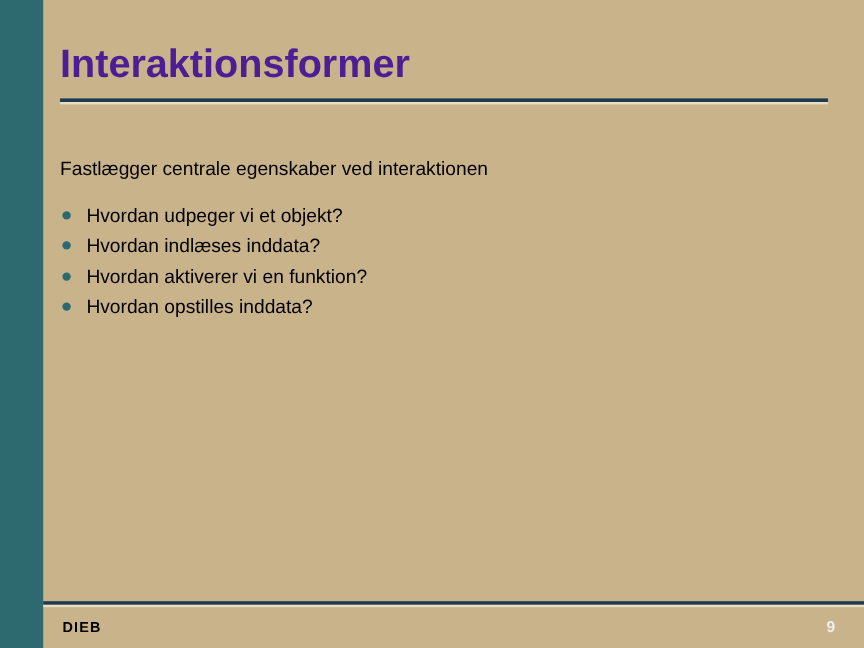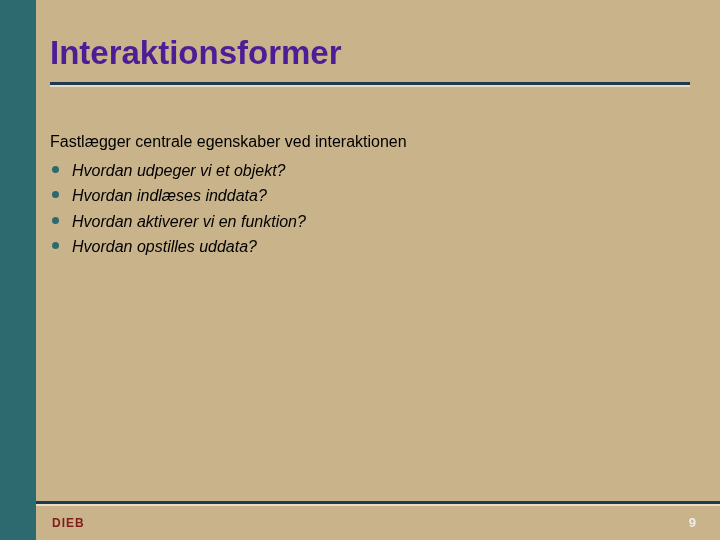--- a/index.html
+++ b/index.html
@@ -32,44 +32,43 @@
   }
   .title-rule-light{
     border:0;border-top:2px solid #e8ddc3;margin:0;
   }
   .body-block{
     position:absolute;
     left:50px;top:130px;right:30px;
     font-size:16px;
     line-height:1.45;
   }
-  .intro{margin:0 0 6px 0}
+  .intro{margin:0 0 16px 0}
   ul.bullets{
     list-style:none;margin:0;padding:0;
   }
   ul.bullets li{
     position:relative;
     padding-left:22px;
     margin:2px 0;
-    font-style:italic;
   }
   ul.bullets li .dot{
     position:absolute;left:2px;top:7px;
     width:7px;height:7px;border-radius:50%;
     background:#2d6a6f;
   }
   .footer-rule{
     position:absolute;left:36px;right:0;bottom:34px;
   }
   .footer-rule .r1{border:0;border-top:3px solid #1d3a4f;margin:0}
   .footer-rule .r2{border:0;border-top:2px solid #e8ddc3;margin:0}
   .footer-left{
     position:absolute;left:52px;bottom:10px;
     font-size:12px;font-weight:bold;letter-spacing:1px;
-    color:#7f1d1d;
+    color:#000000;
   }
   .footer-right{
     position:absolute;right:24px;bottom:10px;
     font-size:13px;font-weight:bold;color:#eee;
   }
 </style>
 </head>
 <body>
 
 <div class="left-rail"></div>
@@ -90,21 +89,21 @@
     <li>
       <span class="dot"></span>
       <span>Hvordan indlæses inddata?</span>
     </li>
     <li>
       <span class="dot"></span>
       <span>Hvordan aktiverer vi en funktion?</span>
     </li>
     <li>
       <span class="dot"></span>
-      <span>Hvordan opstilles uddata?</span>
+      <span>Hvordan opstilles inddata?</span>
     </li>
   </ul>
 </div>
 
 <div class="footer-rule">
   <hr class="r1">
   <hr class="r2">
 </div>
 <div class="footer-left">DIEB</div>
 <div class="footer-right">9</div>

